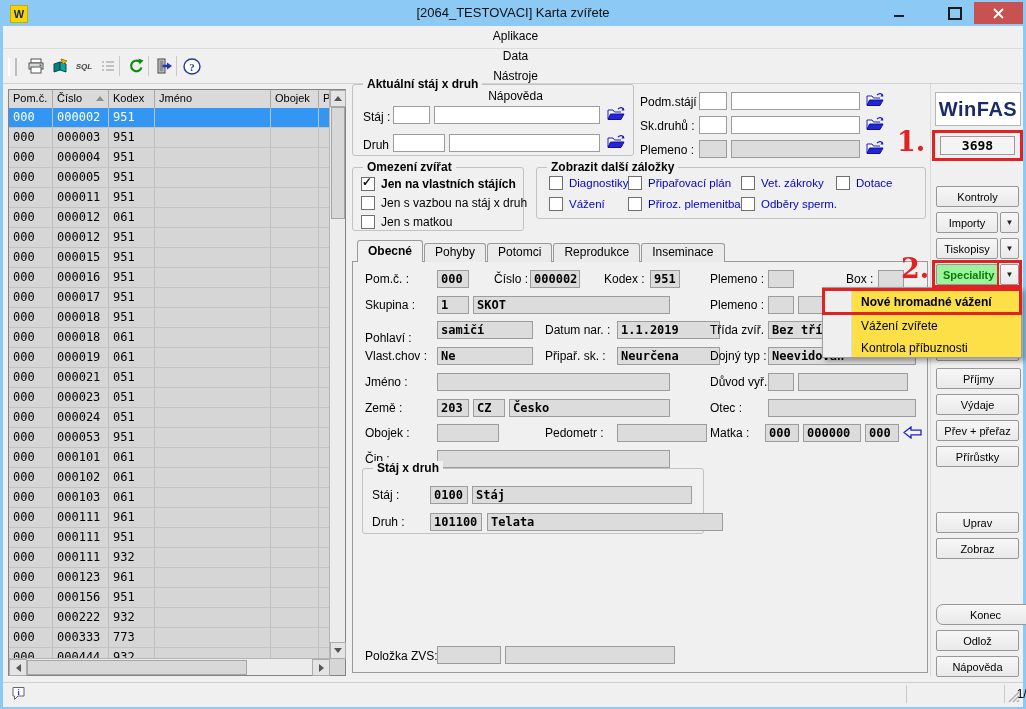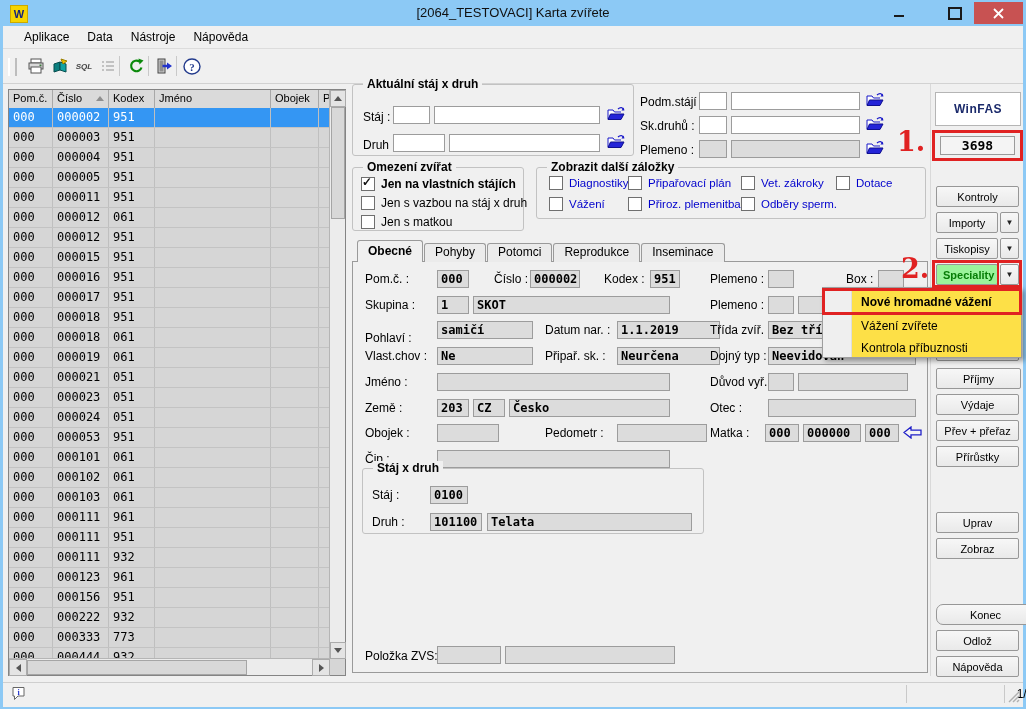--- a/index.html
+++ b/index.html
@@ -9,21 +9,21 @@
   
   .titlebar{position:absolute;left:0;top:0;width:100%;height:26px;}
   .app-icon{position:absolute;left:10px;top:5px;width:16px;height:16px;background:#f6d500;border:1px solid #caa900;color:#15247a;font-weight:bold;font-size:11px;text-align:center;line-height:16px;}
   .win-title{position:absolute;left:0;top:5px;width:100%;text-align:center;font-size:13px;color:#101010;}
   .wc{position:absolute;top:2px;height:22px;display:flex;align-items:center;justify-content:center;}
   .wc-min{left:884px;width:30px;} .wc-max{left:940px;width:30px;}
   .wc-close{left:974px;width:49px;background:#c85252;}
   .glyph-minus{width:10px;height:2px;background:#1a1a1a;margin-top:6px;}
   .glyph-square{width:10px;height:9px;border:2px solid #1a1a1a;}
   
-  .menubar{position:absolute;left:3px;top:26px;width:1020px;height:23px;display:flex;align-items:center;padding-left:12px;box-sizing:border-box;border-bottom:1px solid #dcdcdc;}
+  .menubar{position:absolute;left:3px;top:26px;width:1020px;height:23px;display:flex;align-items:center;padding-left:5px;box-sizing:border-box;border-bottom:1px solid #dcdcdc;flex-direction:column;}
   .menubar span{padding:3px 9px;}
   .toolbar{position:absolute;left:3px;top:49px;width:1020px;height:34px;border-bottom:1px solid #d2d2d2;}
   .tgrip{position:absolute;left:8px;top:58px;width:5px;height:18px;border-left:2px solid #fff;border-right:2px solid #bdbdbd;}
   .tico{position:absolute;top:56px;width:20px;height:20px;display:flex;align-items:center;justify-content:center;}
   .tsep{position:absolute;top:56px;width:1px;height:20px;background:#c9c9c9;}
   .sql-txt{font-size:8px;font-weight:bold;color:#444;font-style:italic;}
   
   .grid{position:absolute;left:8px;top:89px;width:338px;height:587px;border:1px solid #848484;background:#d6d6d6;box-sizing:border-box;}
   .gheader{position:absolute;left:0;top:0;height:18px;display:flex;background:#dadada;border-bottom:1px solid #9a9a9a;}
   .gh{box-sizing:border-box;border-right:1px solid #a8a8a8;padding:2px 0 0 4px;font-size:11px;position:relative;}
@@ -57,21 +57,21 @@
   
   .tabs{position:absolute;left:357px;top:240px;height:22px;display:flex;align-items:flex-end;z-index:3;}
   .tab{box-sizing:border-box;height:19px;line-height:17px;padding:0 10px;background:#ebebeb;border:1px solid #9a9a9a;border-bottom:none;border-radius:3px 3px 0 0;margin-right:1px;font-size:12px;}
   .tab.active{height:22px;line-height:20px;background:#f0f0f0;font-weight:bold;}
   .tabpage{position:absolute;left:352px;top:261px;width:576px;height:412px;border:1px solid #9a9a9a;background:#f0f0f0;box-sizing:border-box;}
   
   .btn{position:absolute;background:linear-gradient(#f7f7f7,#e9e9e9);border:1px solid #979797;border-radius:2px;font-size:11px;text-align:center;height:21px;line-height:19px;box-sizing:border-box;color:#000;}
   .btn.green{background:#9bf39b;color:#077d07;font-weight:bold;}
   .arrow-btn{position:absolute;width:19px;height:21px;background:linear-gradient(#f7f7f7,#e9e9e9);border:1px solid #979797;border-radius:2px;box-sizing:border-box;display:flex;align-items:center;justify-content:center;font-size:8px;color:#222;}
   
-  .winfas{position:absolute;left:935px;top:92px;width:86px;height:34px;background:#fff;border:1px solid #b5b5b5;box-sizing:border-box;text-align:center;line-height:32px;font-weight:bold;font-size:12px;color:#1b2a6b;letter-spacing:0.5px;}
+  .winfas{position:absolute;left:935px;top:92px;width:86px;height:34px;background:#fff;border:1px solid #b5b5b5;box-sizing:border-box;text-align:center;line-height:32px;font-weight:bold;font-size:20px;color:#1b2a6b;letter-spacing:0.5px;}
   .recnum{position:absolute;left:940px;top:136px;width:75px;height:19px;background:#f4f4f4;border:1px solid #9a9a9a;box-sizing:border-box;text-align:center;font-family:"DejaVu Sans Mono",monospace;font-weight:bold;font-size:13px;line-height:17px;}
   
   .redbox{position:absolute;border:3px solid #e02222;box-sizing:border-box;z-index:60;pointer-events:none;}
   .rednum{position:absolute;color:#e02222;font-family:"DejaVu Serif",serif;font-weight:bold;font-size:27px;z-index:60;}
   
   .ctxmenu{position:absolute;left:822px;top:287px;width:200px;height:71px;background:#fde047;border:1px solid #9e9e9e;box-shadow:3px 3px 5px rgba(0,0,0,0.35);z-index:50;box-sizing:border-box;}
   .ctx-gutter{position:absolute;left:0;top:0;bottom:0;width:28px;background:#efefef;border-right:1px solid #ddd;}
   .ctx-item{position:absolute;left:0;right:0;height:22px;line-height:22px;padding-left:38px;white-space:nowrap;}
   .ctx-item.hl{font-weight:bold;}
   .ctx-redbox{position:absolute;left:-1px;right:-1px;top:0px;height:27px;border:3px solid #e02222;box-sizing:border-box;z-index:5;pointer-events:none;}
@@ -599,23 +599,24 @@
   </div>
 
   <span class="lbl" style="left:365px;top:452px;">Čip :</span>
   <div class="fld" style="left:437px;top:450px;width:233px;"></div>
 
   <div class="group" style="left:362px;top:468px;width:342px;height:66px;">
     <span class="gtitle">Stáj x druh</span>
   </div>
   <span class="lbl" style="left:372px;top:488px;">Stáj :</span>
   <div class="fld" style="left:430px;top:486px;width:38px;">0100</div>
+  <div class="fld" style="left:472px;top:486px;width:220px;">Stáj</div>
   <span class="lbl" style="left:372px;top:515px;">Druh :</span>
   <div class="fld" style="left:430px;top:513px;width:52px;">101100</div>
-  <div class="fld" style="left:487px;top:513px;width:205px;">Telata</div>
+  <div class="fld" style="left:487px;top:513px;width:236px;">Telata</div>
 
   <span class="lbl" style="left:365px;top:649px;">Položka ZVS:</span>
   <div class="fld" style="left:437px;top:646px;width:64px;"></div>
   <div class="fld" style="left:505px;top:646px;width:170px;"></div>
 
   <div class="vline" style="left:930px;top:84px;height:592px;"></div>
   <div class="winfas">WinFAS</div>
   <div class="recnum">3698</div>
   <button class="btn" style="left:936px;top:186px;width:83px;">Kontroly</button>
   <button class="btn" style="left:936px;top:212px;width:62px;">Importy dat</button>

